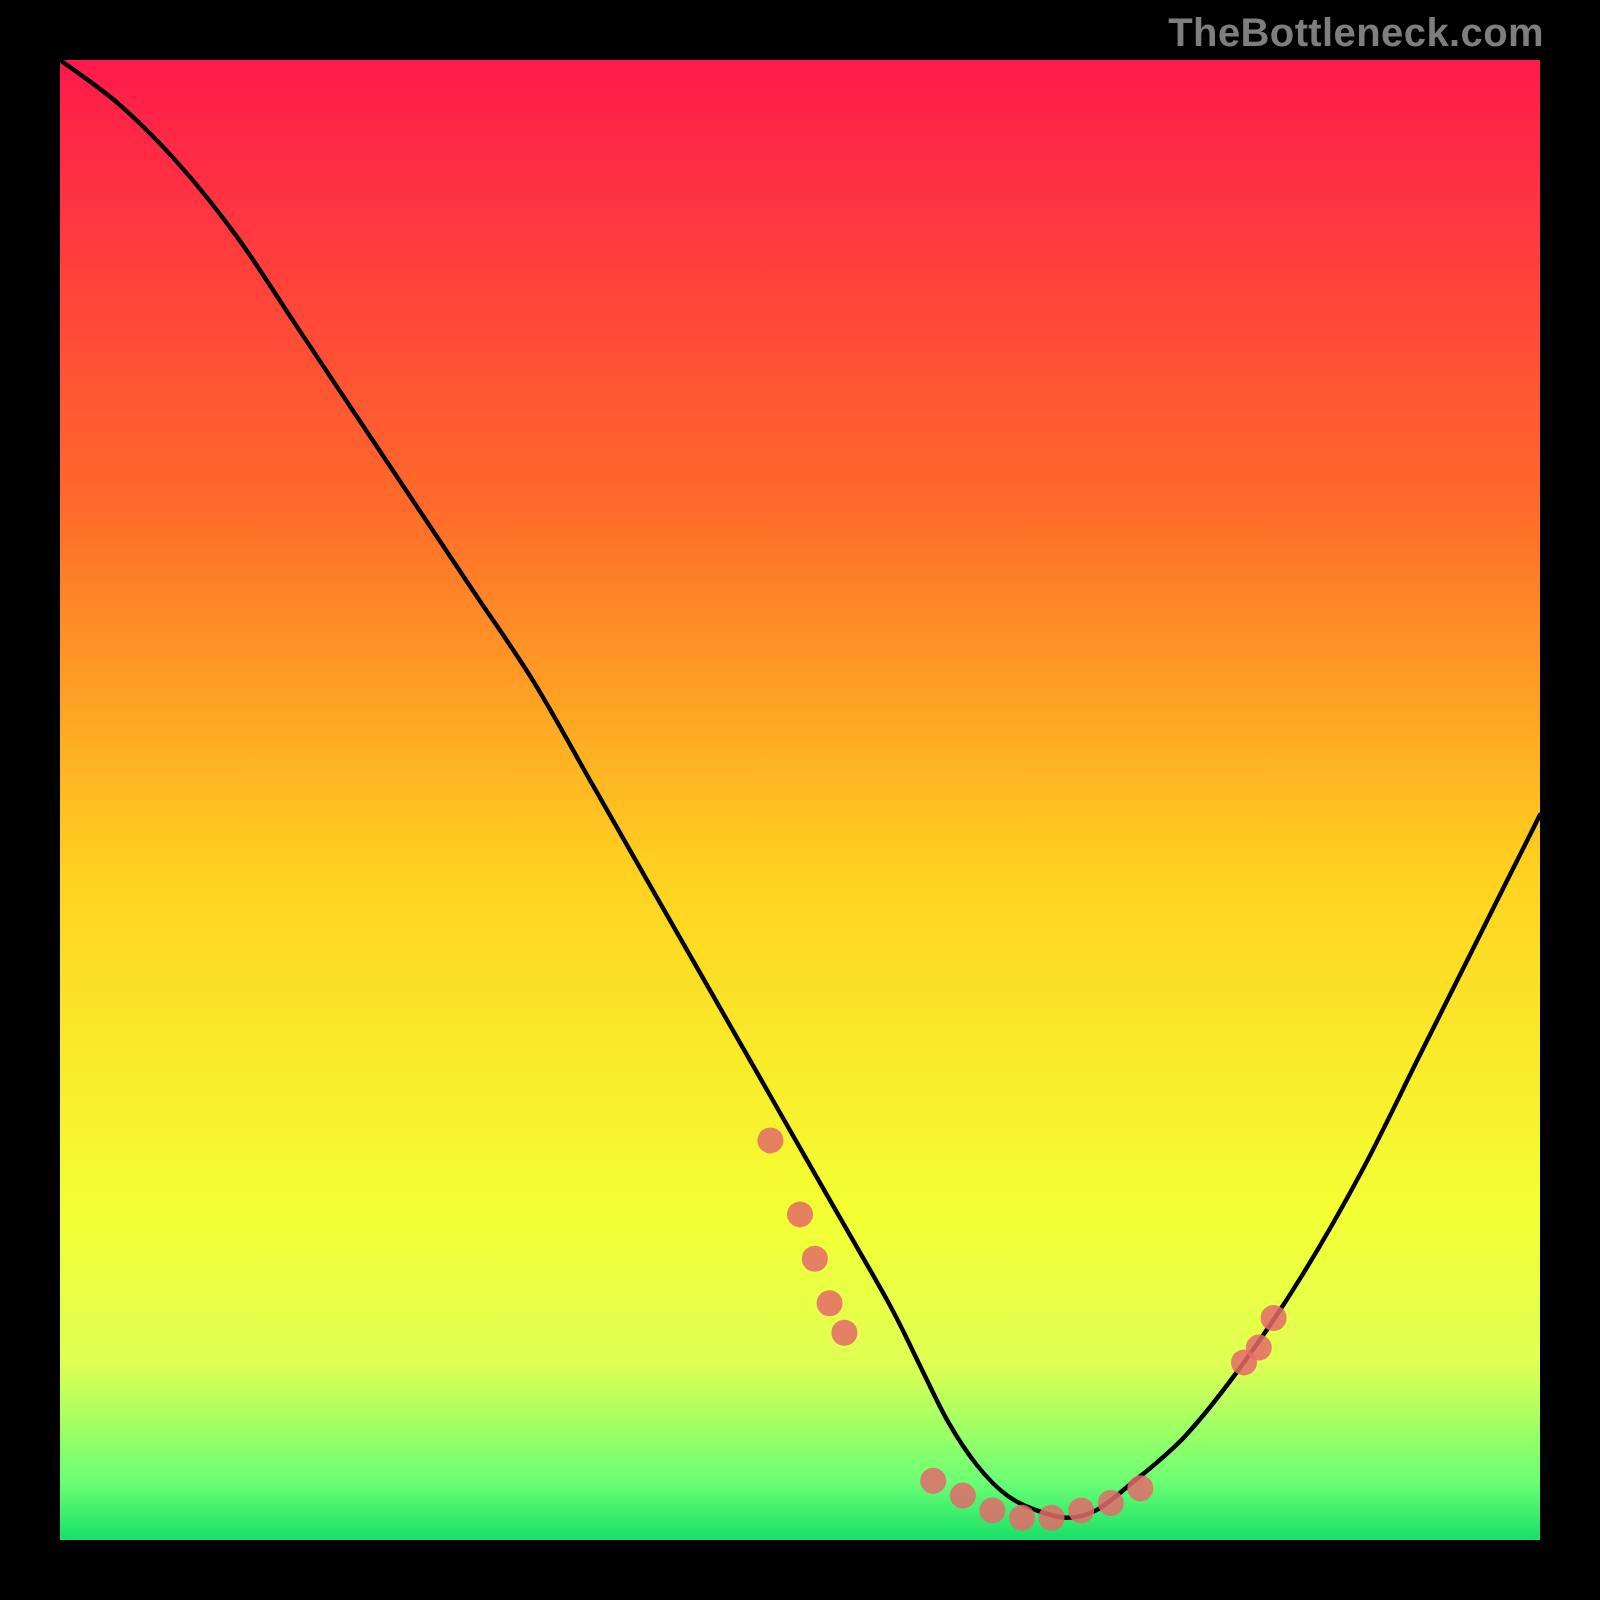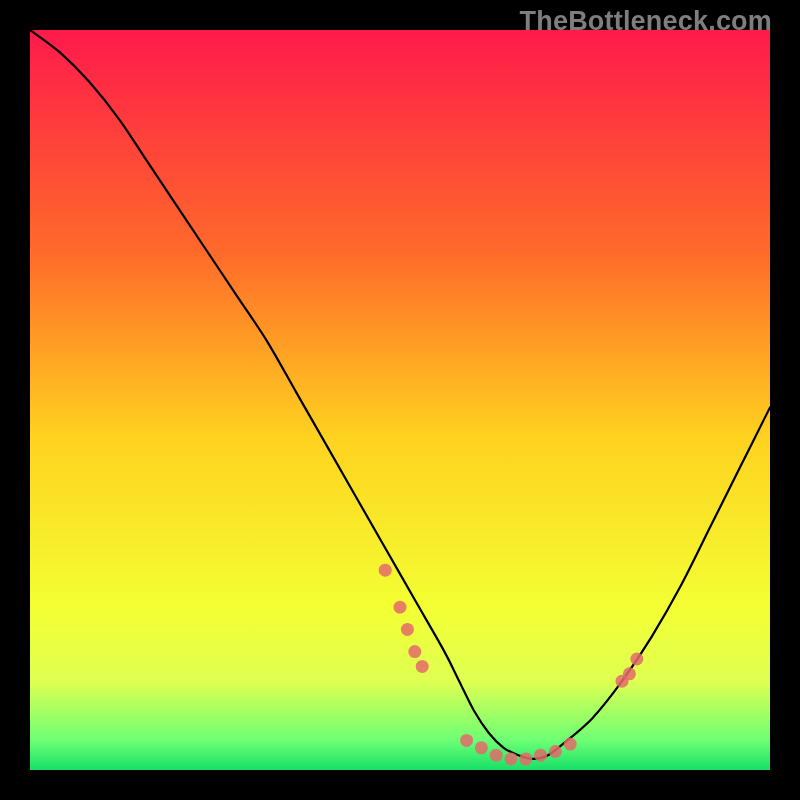--- a/index.html
+++ b/index.html
@@ -17,21 +17,21 @@
     top: 30px;
     width: 740px;
     height: 740px;
     background: #000;
   }
   .watermark {
     position: absolute;
     top: 6px;
     right: 28px;
     color: #7e7e7e;
-    font-size: 27px;
+    font-size: 20px;
     font-weight: 600;
     letter-spacing: 0.2px;
     font-family: Arial, Helvetica, sans-serif;
   }
   svg { display: block; }
 </style>
 </head>
 <body>
 
 <div class="watermark">TheBottleneck.com</div>

